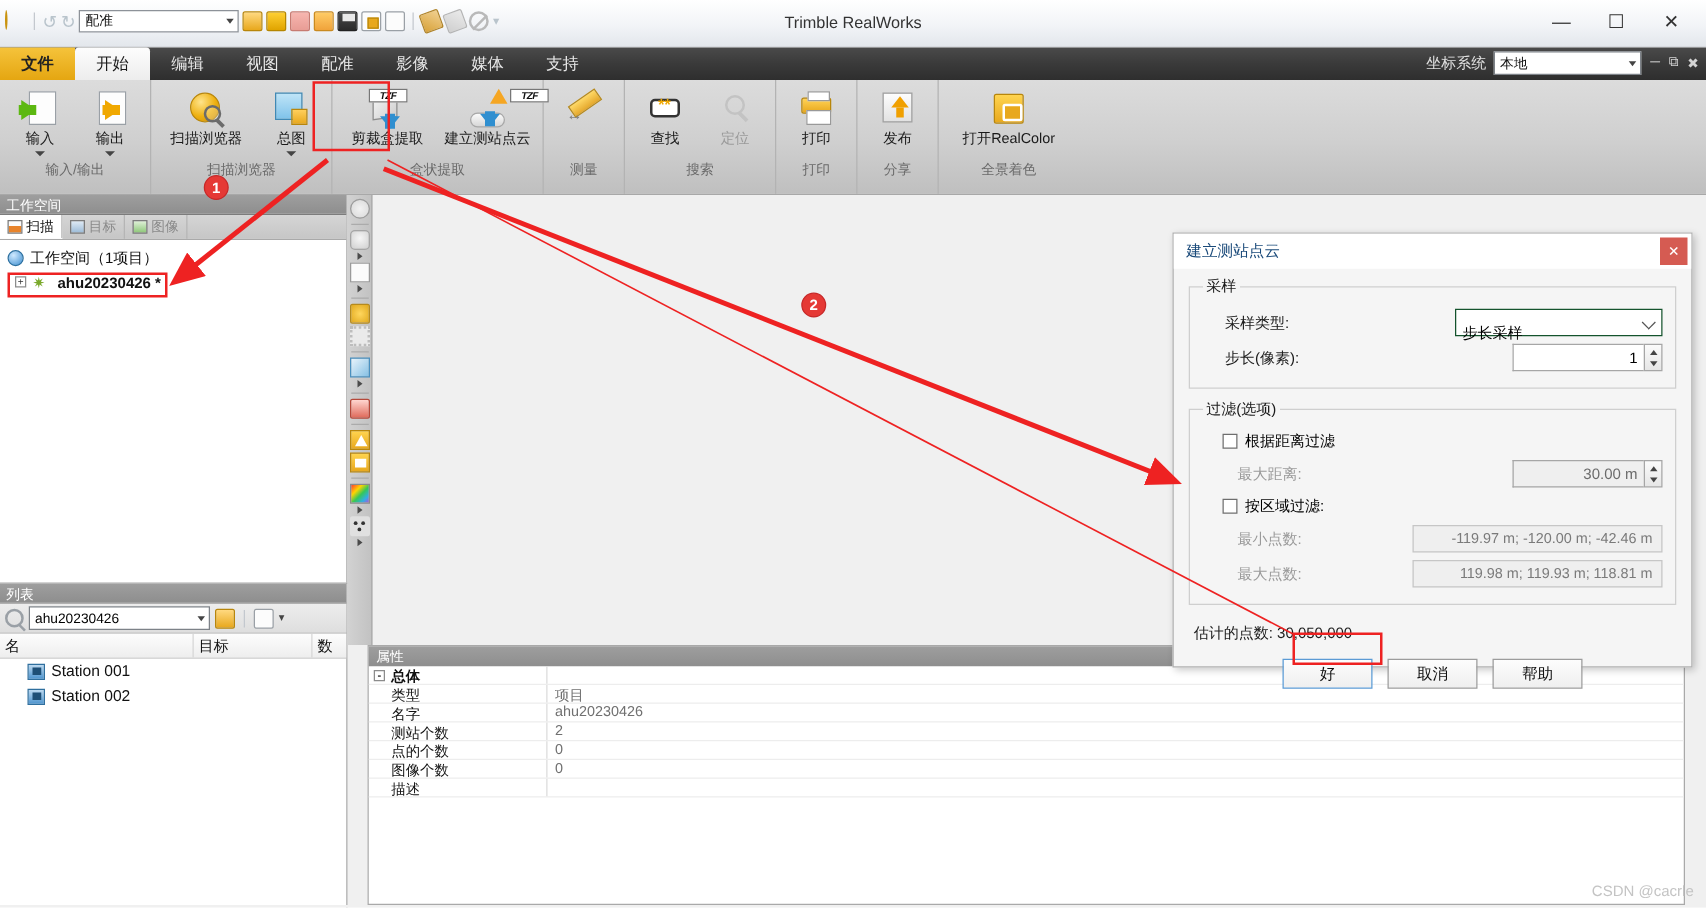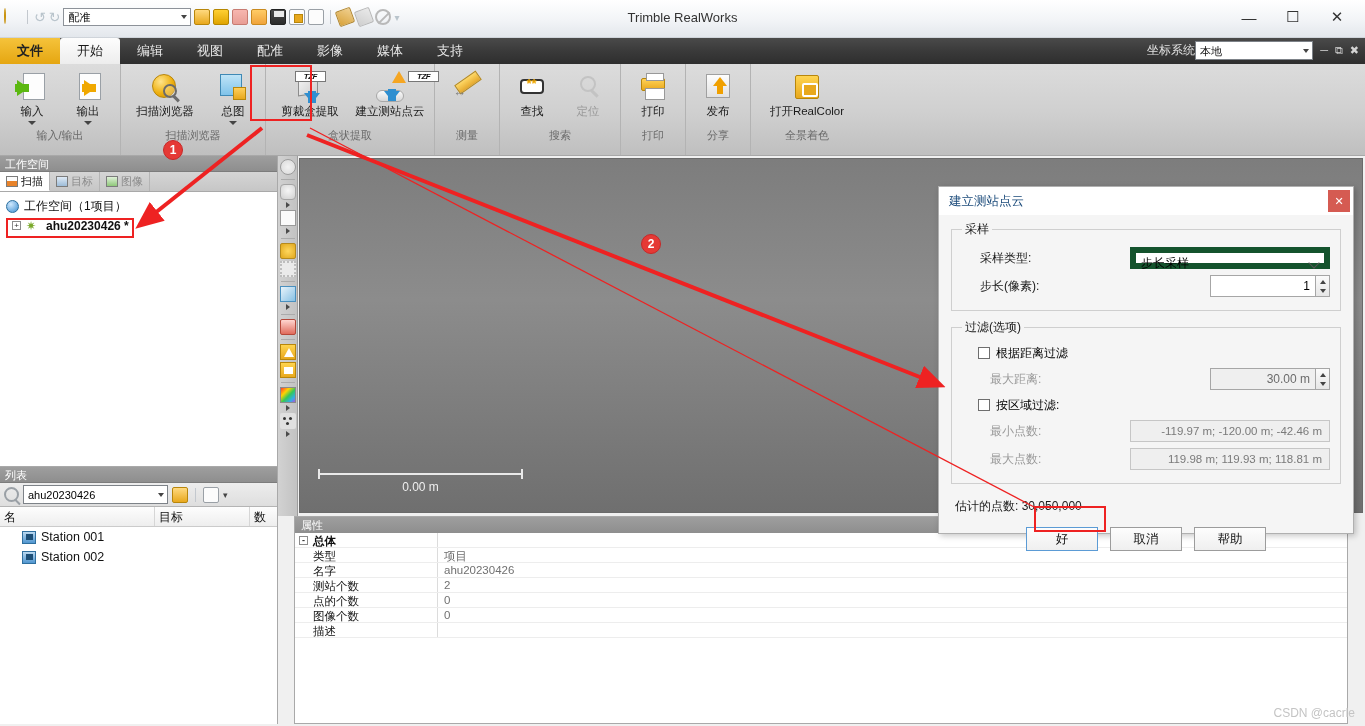--- a/index.html
+++ b/index.html
@@ -72,21 +72,21 @@
   .mtab {
     height: 26px; padding: 0 17px; display: flex; align-items: center;
     color: #e8e8e8; font-size: 13px; cursor: default;
   }
   .mtab.file { background: linear-gradient(to bottom,#f5c33b,#e5a611); color: #222; font-weight: bold; }
   .mtab.active {
     background: linear-gradient(to bottom,#fdfdfd,#ededed);
     color: #1a1a1a;
     border-radius: 3px 3px 0 0;
   }
-  .coordbar { position: absolute; right: 52px; top: 3px; display: flex; align-items: center; }
+  .coordbar { position: absolute; right: 52px; top: 3px; display: flex; align-items: center; gap: 6px; }
   .coordbar .lbl { color: #e0e0e0; font-size: 12px; }
   .csel {
     width: 118px; height: 19px; background: #fff; border: 1px solid #7d8288;
     font-size: 11px; color: #111; padding: 0 14px 0 4px; line-height: 18px; position: relative;
   }
   .csel .car { position: absolute; right: 3px; top: 7px; border-left: 3.5px solid transparent; border-right: 3.5px solid transparent; border-top: 4px solid #444; }
   .mdibtns { position: absolute; right: 6px; top: 6px; display: flex; gap: 7px; color: #d4d4d4; font-size: 11px; }
 
   
   .ribbon {
@@ -244,21 +244,21 @@
   .dlg-title { height: 28px; background: #fff; display:flex; align-items:center; padding-left: 10px; font-size: 12.5px; color: #1a4a7a; }
   .dlg-close { position: absolute; right: 3px; top: 3px; width: 22px; height: 22px; background: #d55b52; color: #fff;
                display:flex; align-items:center; justify-content:center; font-size: 11px; }
   .dlg-body { padding: 6px 12px 0; }
   fieldset.gb { border: 1px solid #cfcfcf; margin: 0 0 8px 0; padding: 4px 10px 8px; }
   fieldset.gb > legend { font-size: 12px; color: #1a1a1a; padding: 0 3px; }
   .frow { display: flex; align-items: center; height: 24px; margin: 4px 0; }
   .frow .lab { font-size: 12px; color: #1a1a1a; }
   .frow .lab.dim { color: #9a9a9a; }
   .frow .spacer { flex: 1; }
-  .combo { width: 200px; height: 22px; background: #fff; border: 6px solid #14532d; font-size: 12px; padding: 0 20px 0 5px; line-height: 21px; position: relative; }
+  .combo { width: 166px; height: 22px; background: #fff; border: 1px solid #14532d; font-size: 12px; padding: 8px 20px 0 5px; line-height: 21px; position: relative; }
   .combo .chev { position: absolute; right: 6px; top: 6px; width: 8px; height: 8px; border-right: 1.6px solid #555; border-bottom: 1.6px solid #555; transform: rotate(45deg); }
   .spin { width: 120px; height: 22px; display: flex; }
   .spin .fld { flex: 1; background: #fff; border: 1px solid #a6a6a6; border-right: none; font-size: 12px; text-align: right; padding: 0 5px; line-height: 20px; }
   .spin .fld.dis { background: #efefef; color: #6b6b6b; }
   .spin .btns { width: 15px; border: 1px solid #a6a6a6; background: linear-gradient(#fbfbfb,#e6e6e6); display: flex; flex-direction: column; }
   .spin .btns i { flex:1; position: relative; }
   .spin .btns i:first-child:after { content:''; position:absolute; left:4px; top:4px; border-left:3px solid transparent;border-right:3px solid transparent;border-bottom:4px solid #444; }
   .spin .btns i:last-child:after { content:''; position:absolute; left:4px; top:3px; border-left:3px solid transparent;border-right:3px solid transparent;border-top:4px solid #444; }
   .readonly { height: 22px; background: #efefef; border: 1px solid #c6c6c6; font-size: 11.5px; color: #7a7a7a; text-align: right; padding: 0 7px; line-height: 20px; }
   .cbx { width: 12px; height: 12px; border: 1px solid #6e6e6e; background: #fff; margin-right: 6px; }
@@ -557,34 +557,20 @@
     <span class="vsep"></span>
     <span class="vic v-warn"></span>
     <span class="vic v-stn"></span>
     <span class="vsep"></span>
     <span class="vic v-rainbow"></span>
     <span class="vcar"></span>
     <span class="vic v-dots"></span>
     <span class="vcar"></span>
   </div>
 
-  <div class="viewport">
-    <div class="vp-inner">
-      <div class="scalebar">
-        <div class="line">
-            <div class="mid"></div>
-          </div>
-        <div class="txt">0.00 m</div>
-      </div>
-      <div class="stationlabel">
-        <span class="tri"></span>
-        <span class="nm">Station 002</span>
-      </div>
-    </div>
-  </div>
 
   <div class="props">
     <div class="hdr">属性</div>
     <div class="prow grp">
       <div class="k">
         <span class="expander">-</span>
         <span>总体</span>
       </div>
       <div class="v"></div>
     </div>

